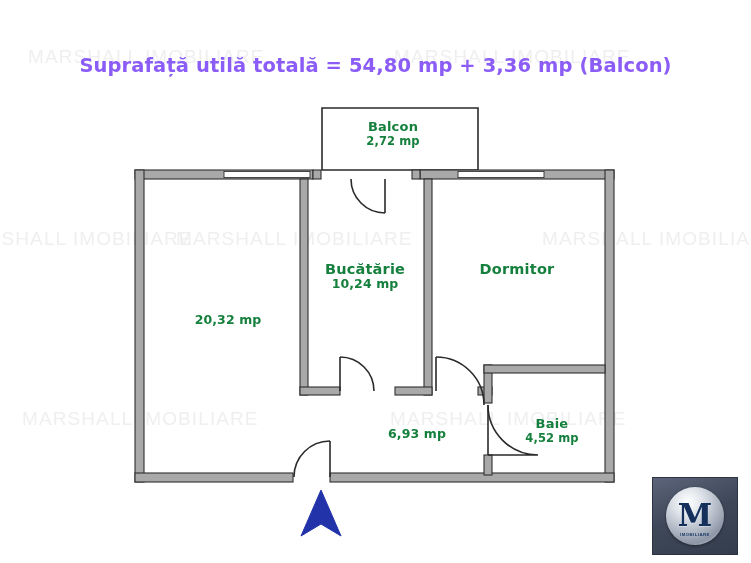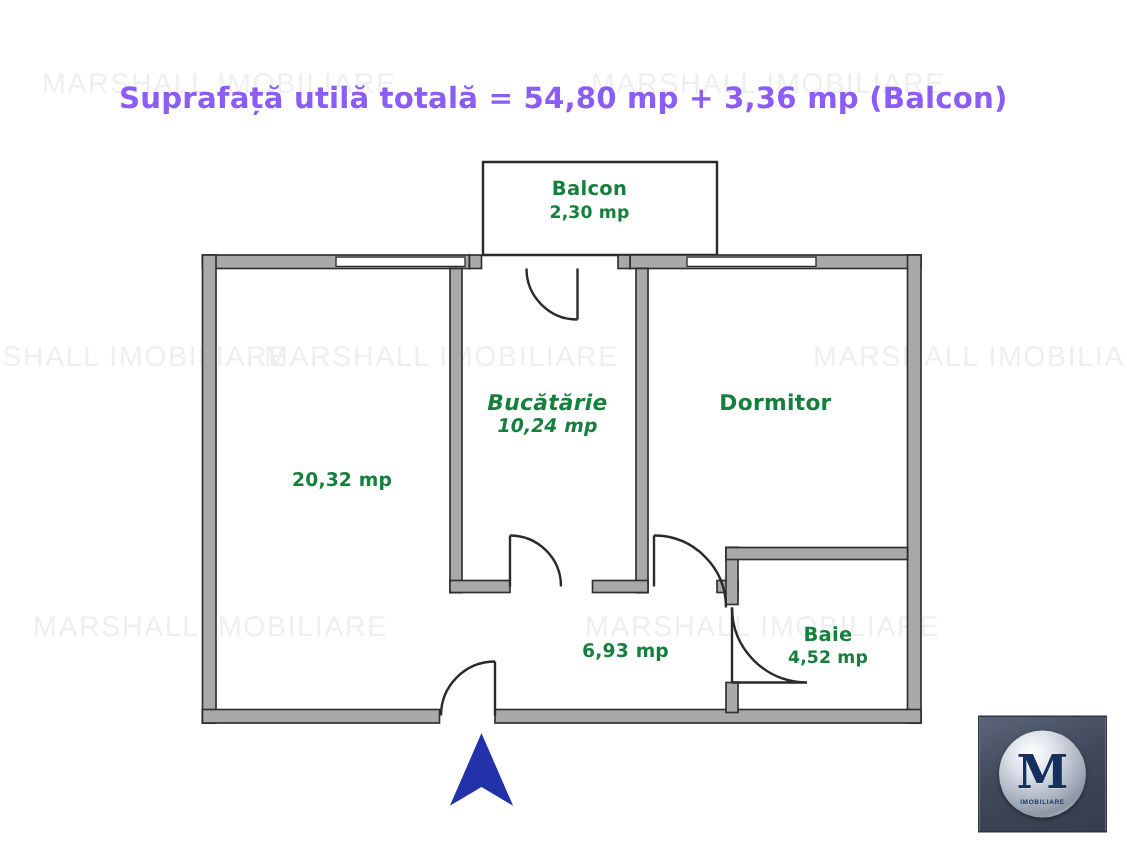--- a/index.html
+++ b/index.html
@@ -237,23 +237,23 @@
     </g>
 
     <g>
       <path d="M321,490 L341,536 L321,524 L301,536 Z" fill="#2233aa" stroke="#2233aa" stroke-width="1"></path>
     </g>
   </svg>
 
   <div id="room-labels">
       <div class="room-label small" style="left: 328px; top: 120px; width: 130px;">
         <span class="rname">Balcon</span>
-        <span class="rarea">2,30 mp</span>
-      </div>
-      <div class="room-label" style="left: 300px; top: 261px; width: 130px; font-style: italic;">
+        <span class="rarea">2,72 mp</span>
+      </div>
+      <div class="room-label" style="left: 300px; top: 261px; width: 130px;">
         <span class="rname">Bucătărie</span>
         <span class="rarea">10,24 mp</span>
       </div>
       <div class="room-label" style="left: 452px; top: 261px; width: 130px;">
         <span class="rname">Dormitor</span>
       </div>
       <div class="room-label" style="left: 163px; top: 313px; width: 130px;">
         <span class="rarea">20,32 mp</span>
       </div>
       <div class="room-label" style="left: 362px; top: 427px; width: 110px;">

